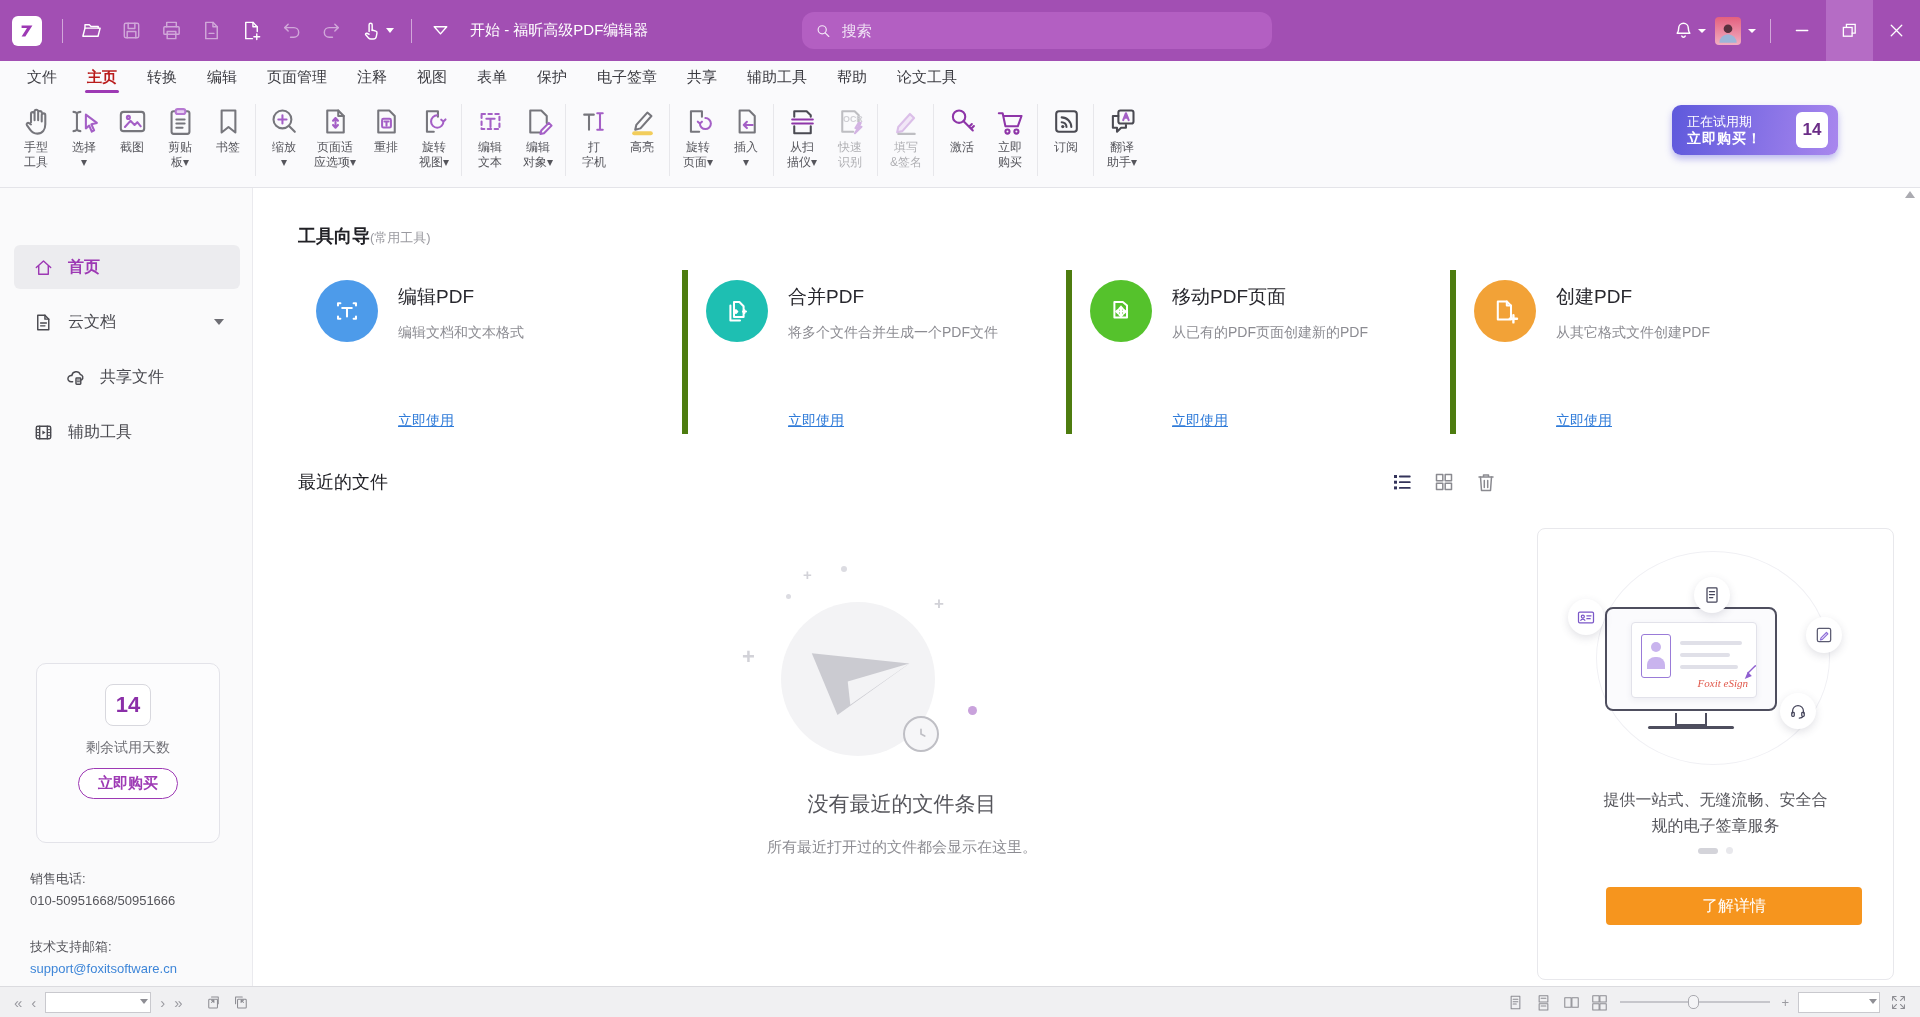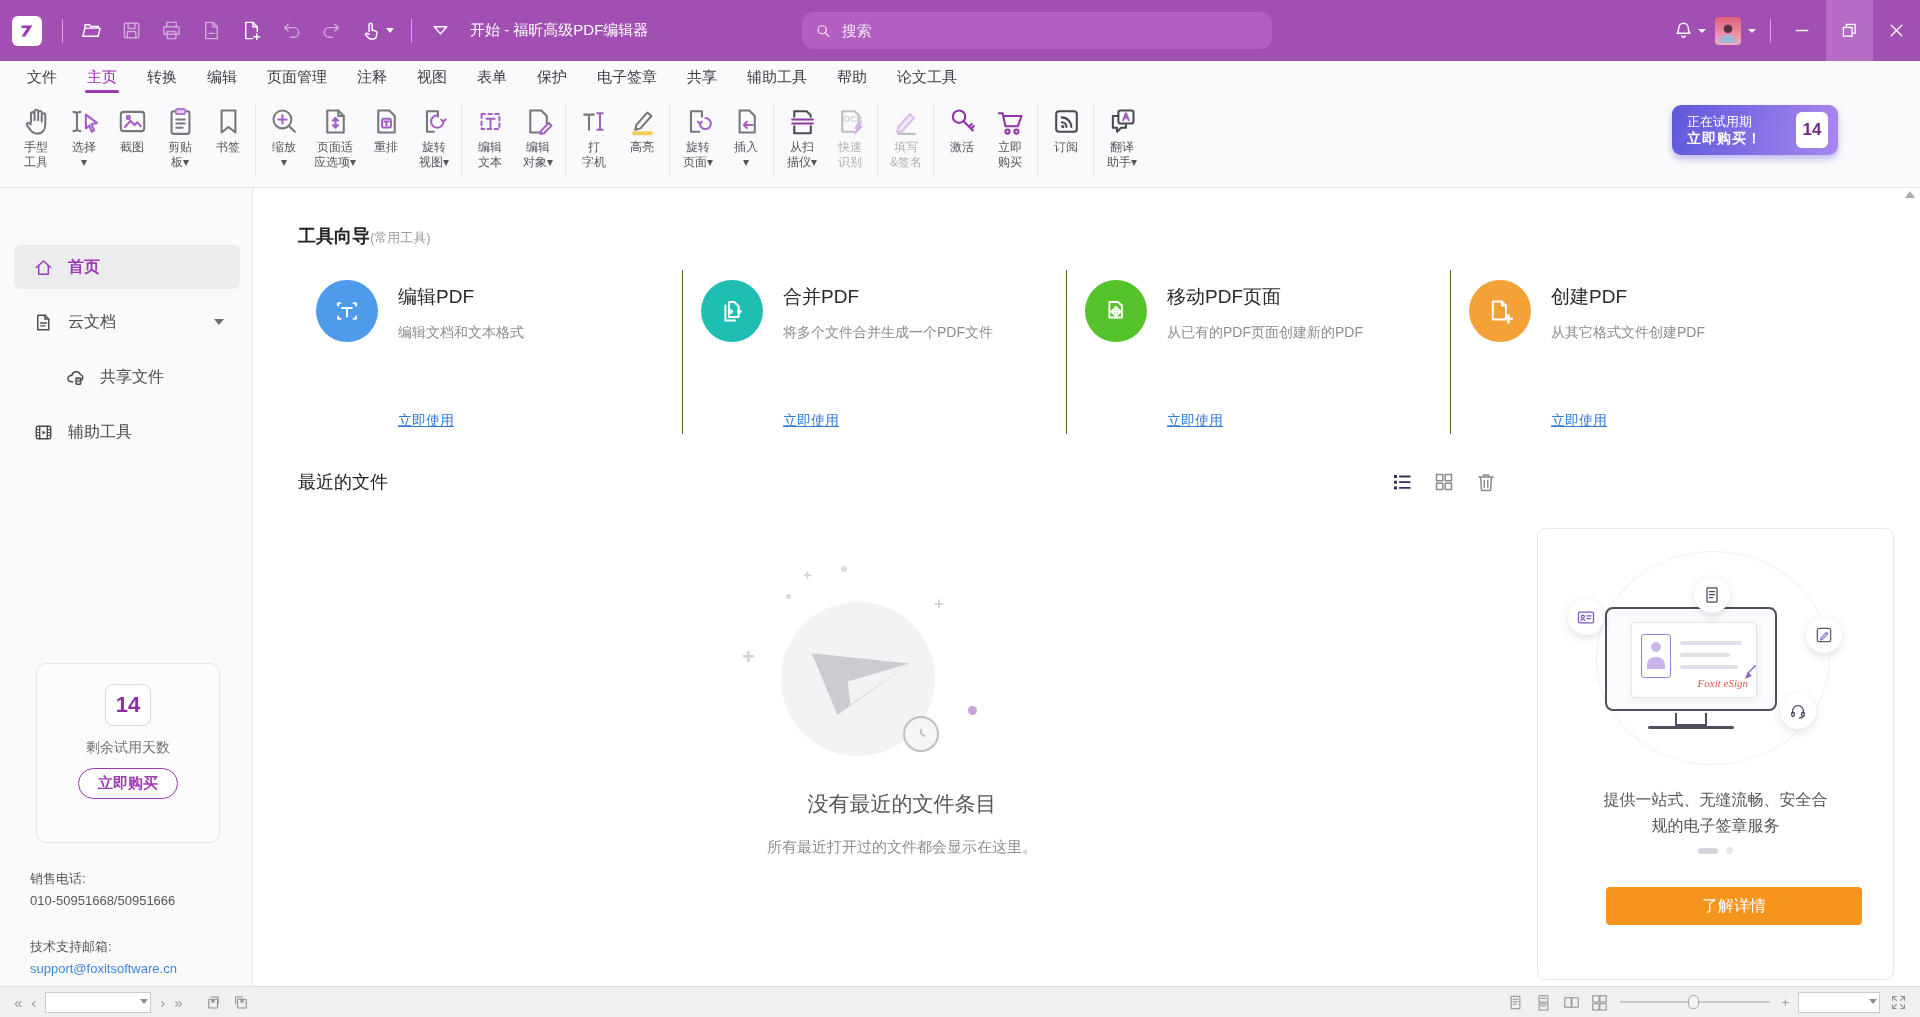--- a/index.html
+++ b/index.html
@@ -22,21 +22,21 @@
 .win{position:absolute;right:0;top:0;height:61px;display:flex;align-items:center}
 .wbtn{width:47px;height:61px;display:flex;align-items:center;justify-content:center}
 .wbtn .ti{width:21px;height:21px;fill:none;stroke:#fff;stroke-width:1.5;stroke-linecap:round}
 .wbtn.restore{background:#B56CC5}
 .usr{display:flex;align-items:center;margin:0 6px}
 .avatar{width:26px;height:28px;border-radius:4px;background:linear-gradient(#E4607E,#F2AFC2);overflow:hidden;position:relative}
 .avatar svg{position:absolute;left:0;top:2px}
 
 .menubar{position:absolute;top:61px;left:0;width:100%;height:34px;background:#FAFAFC;display:flex;align-items:center;padding-left:12px}
 .mitem{padding:0 15px;font-size:15px;color:#3C3C42;height:34px;line-height:32px;position:relative;white-space:nowrap}
-.mitem.active{color:#a21caf;font-weight:normal}
+.mitem.active{color:#b91c1c;font-weight:bold}
 .mitem.active::after{content:"";position:absolute;left:13px;right:13px;bottom:2px;height:3px;background:#9D39B4;border-radius:2px}
 
 .toolbar{position:absolute;top:95px;left:0;width:100%;height:93px;background:#FAFAFC;border-bottom:1px solid #E4E4E9;display:flex;align-items:flex-start;padding:5px 0 0 8px}
 .tgroup{display:flex;position:relative;padding:0 4px;flex:none}
 .tgroup::after{content:"";position:absolute;right:0;top:4px;height:72px;width:1px;background:#E7E7EB}
 .tgroup.last::after{display:none}
 .tbtn{min-width:48px;padding:5px 6px 2px;display:flex;flex-direction:column;align-items:center;border-radius:4px;color:#55555B;font-size:12px;line-height:15px;text-align:center}
 .tbtn .i{width:33px;height:33px;margin-bottom:2px;fill:none;stroke:#76767C;stroke-width:1.5;stroke-linecap:round;stroke-linejoin:round}
 .tbtn.dim{opacity:.45}
 .i .p{stroke:#A45FC6}
@@ -62,21 +62,21 @@
 .trialcard .buy{margin:11px auto 0;width:100px;height:31px;border:1.5px solid #9D39B4;border-radius:16px;color:#9D39B4;font-weight:bold;font-size:15px;display:flex;align-items:center;justify-content:center;background:#fff}
 .contact{position:absolute;left:30px;font-size:13px;color:#55555B;white-space:nowrap}
 .contact.mail{color:#3E86D8}
 
 .content{position:absolute;left:253px;top:188px;right:0;bottom:31px;background:#fff}
 .scrolltri{position:absolute;right:5px;top:3px;width:0;height:0;border-left:5px solid transparent;border-right:5px solid transparent;border-bottom:7px solid #ABABB1}
 .gtitle{position:absolute;left:45px;top:36px;font-size:18px;font-weight:bold;color:#212126}
 .gsub{font-size:13px;color:#9A9AA0;font-weight:normal;}
 .cards{position:absolute;left:45px;top:82px;display:flex}
 .card{width:384px;height:164px;position:relative}
-.card+.card{border-left:1px solid #4d7c0f}
+.card+.card{border-left:6px solid #4d7c0f}
 .cicon{width:62px;height:62px;border-radius:50%;position:absolute;left:18px;top:10px;display:flex;align-items:center;justify-content:center}
 .cicon svg{width:36px;height:36px;fill:none;stroke:#fff;stroke-width:1.7;stroke-linecap:round;stroke-linejoin:round}
 .c1{background:#4D9BEA}.c2{background:#1EBFB2}.c3{background:#55C22C}.c4{background:#F2A237}
 .card .ct{margin-left:100px;padding-top:14px;font-size:19px;color:#28282E}
 .card .cd{margin-left:100px;margin-top:14px;font-size:14px;color:#8C8C92;max-width:250px}
 .card .cl{position:absolute;left:100px;bottom:4px;font-size:14px;color:#2F7BD9;text-decoration:underline;cursor:pointer}
 .recent{position:absolute;left:45px;top:282px;width:1208px}
 .rhead{display:flex;align-items:center}
 .rtitle{font-size:18px;font-weight:normal;color:#212126;flex:1}
 .ricons{display:flex;align-items:center;gap:18px;margin-right:8px}

